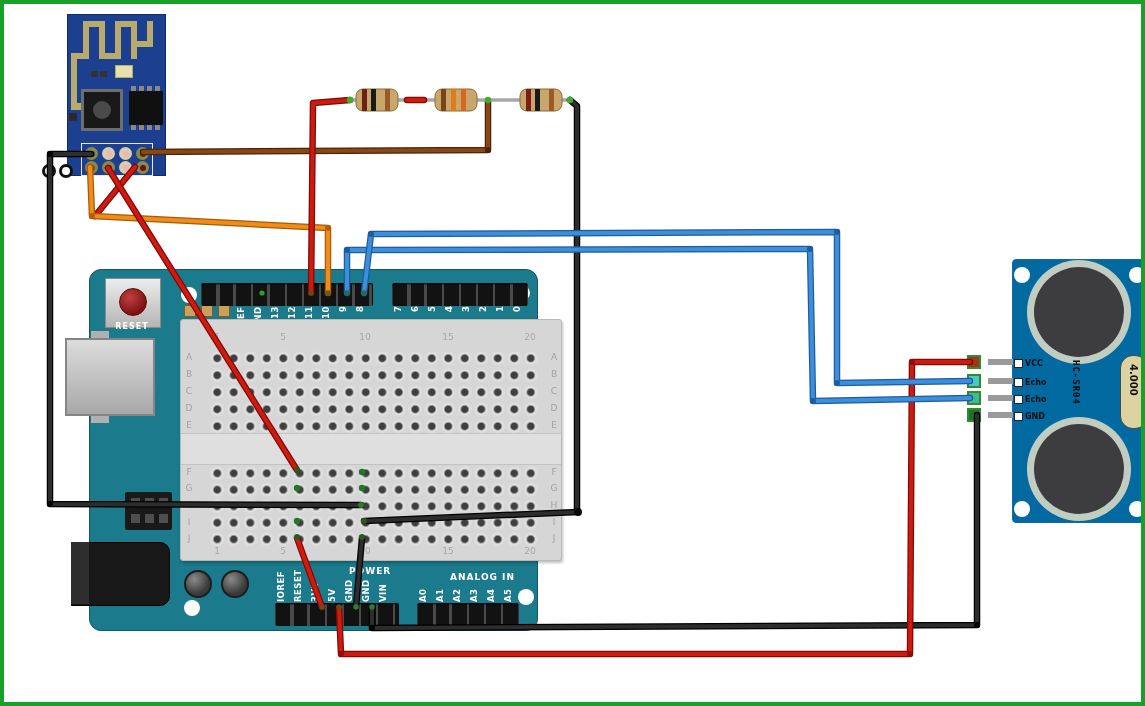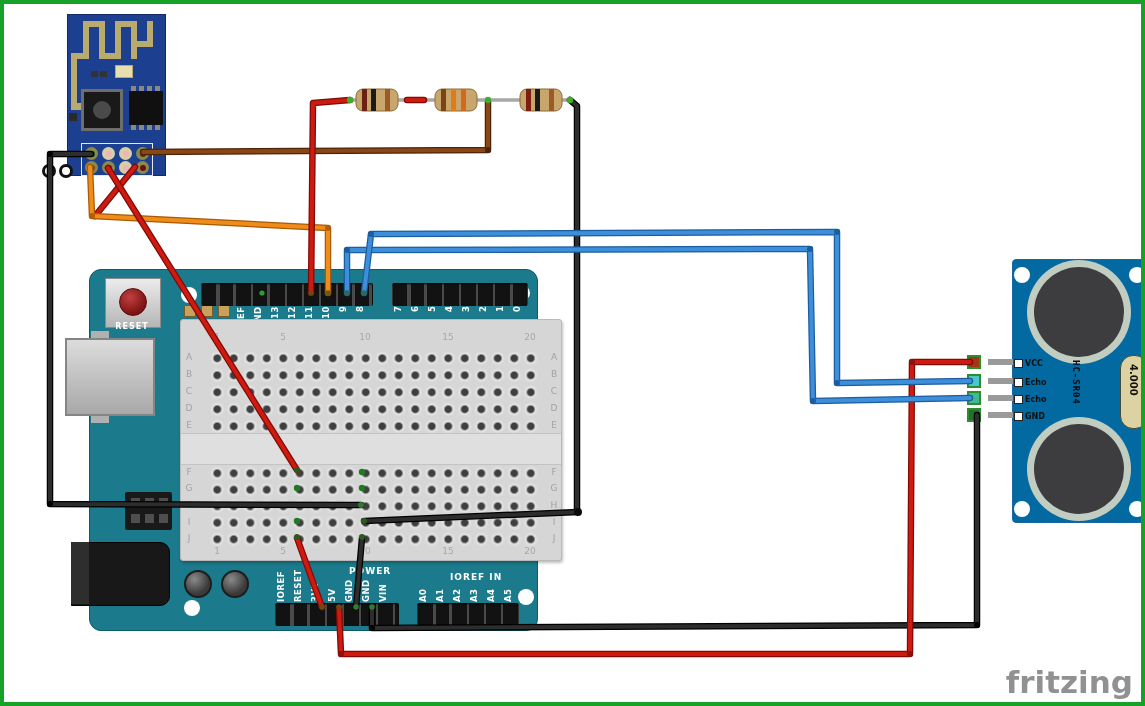--- a/index.html
+++ b/index.html
@@ -89,21 +89,21 @@
       <div class="abs" style="left:6px;top:22px;width:9px;height:9px;background:#4e4e4e;"></div>
       <div class="abs" style="left:20px;top:22px;width:9px;height:9px;background:#4e4e4e;"></div>
       <div class="abs" style="left:34px;top:22px;width:9px;height:9px;background:#4e4e4e;"></div>
     </div>
 
     <div class="abs hdr" style="left:111px;top:13px;width:172px;height:23px;"></div>
     <div class="abs hdr" style="left:302px;top:13px;width:136px;height:23px;"></div>
     <div class="abs hdr" style="left:185px;top:333px;width:124px;height:23px;"></div>
     <div class="abs hdr" style="left:327px;top:333px;width:102px;height:23px;"></div>
     <div class="grouplbl" style="left:259px;top:296px;">POWER</div>
-    <div class="grouplbl" style="left:360px;top:302px;">IOREF IN</div>
+    <div class="grouplbl" style="left:360px;top:302px;">ANALOG IN</div>
   </div>
 
   <div class="vlabel endal" style="left:232px;top:302px;height:26px;">REF</div>
   <div class="vlabel endal" style="left:249px;top:302px;height:26px;">GND</div>
   <div class="vlabel endal" style="left:266px;top:302px;height:26px;">13</div>
   <div class="vlabel endal" style="left:283px;top:302px;height:26px;">12</div>
   <div class="vlabel endal" style="left:300px;top:302px;height:26px;">11</div>
   <div class="vlabel endal" style="left:317px;top:302px;height:26px;">10</div>
   <div class="vlabel endal" style="left:334px;top:302px;height:26px;">9</div>
   <div class="vlabel endal" style="left:351px;top:302px;height:26px;">8</div>
@@ -410,14 +410,13 @@
       <circle cx="343" cy="289" r="2.8" fill="#2a6a5a"></circle>
       <circle cx="360" cy="289" r="2.8" fill="#2a6a5a"></circle>
       <circle cx="258" cy="289" r="2.6" fill="#2f9e2f"></circle>
       <circle cx="318" cy="603" r="2.8" fill="#6b4a12"></circle>
       <circle cx="335" cy="603" r="2.8" fill="#6b4a12"></circle>
       <circle cx="352" cy="603" r="2.8" fill="#2f7d2f"></circle>
       <circle cx="368" cy="603" r="2.8" fill="#2f7d2f"></circle>
     </g>
   </svg>
 
-  <div class="abs" id="logo">fritzing</div>
 </div>
 
 </body></html>

